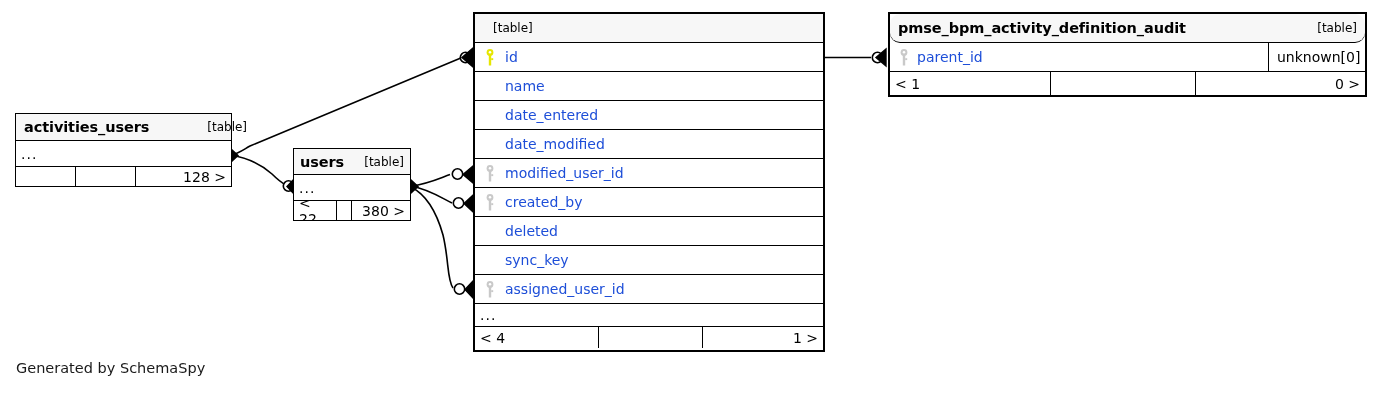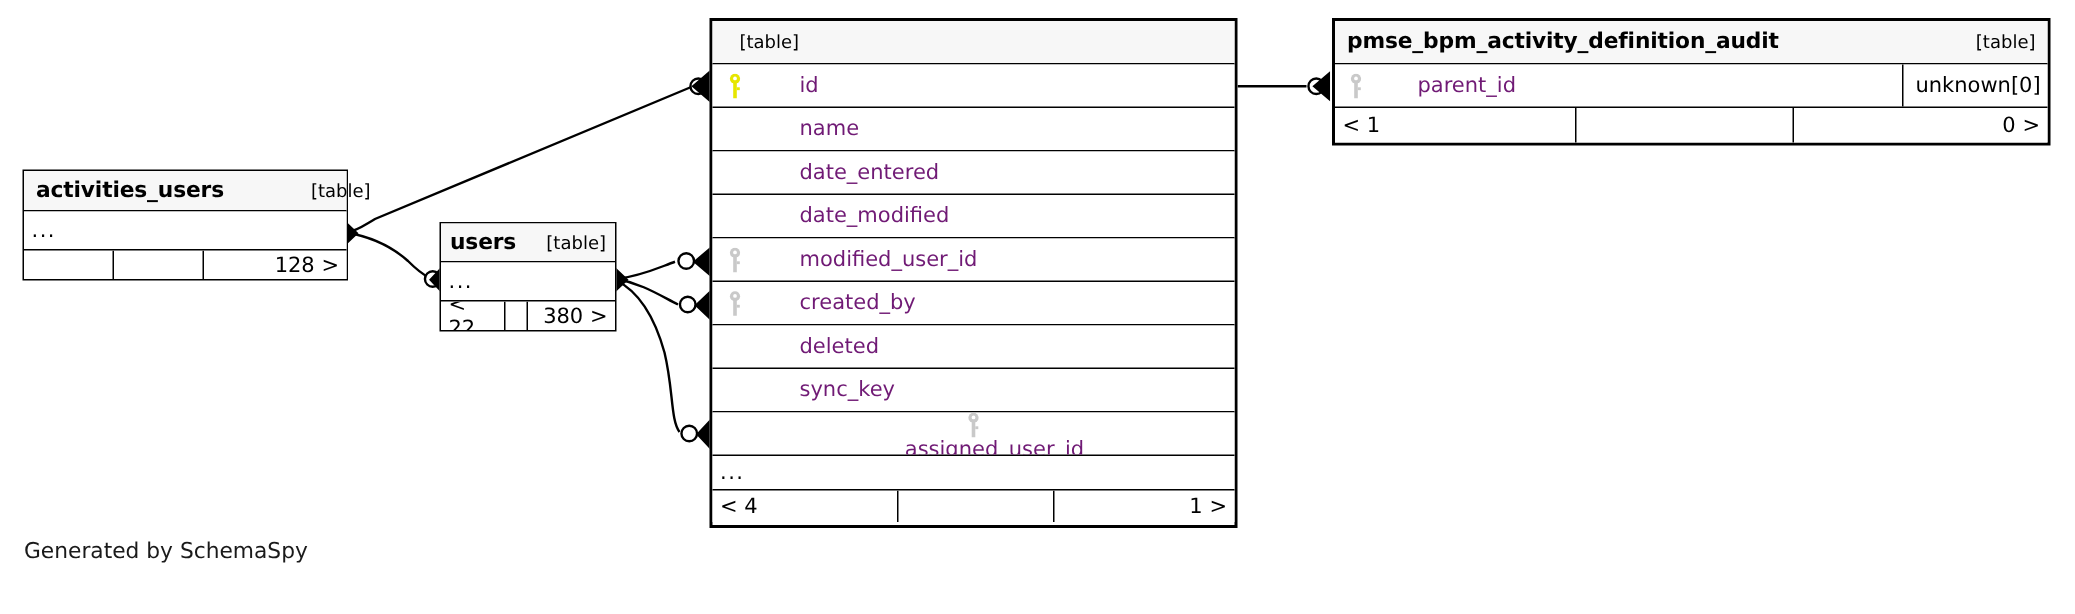--- a/index.html
+++ b/index.html
@@ -70,24 +70,23 @@
   .row:last-child { border-bottom: none; }
   .key-cell {
     width: 30px;
     min-width: 30px;
     display: flex;
     align-items: center;
     justify-content: center;
   }
   .col-name {
     font-size: 14px;
-    color: #701a75;
+    color: #1d4ed8;
     flex: 1 1 auto;
     overflow: hidden;
-    margin-left: 28px;
   }
   .col-type {
     font-size: 14px;
     color: #000000;
     border-left: 1px solid #000000;
     box-sizing: border-box;
     padding: 0 6px 0 8px;
     height: 100%;
     display: flex;
     align-items: center;
@@ -256,21 +255,21 @@
     <div class="row" style="height:29px;">
       <span class="key-cell"></span>
       <span class="col-name">deleted</span>
     </div>
 
     <div class="row" style="height:29px;">
       <span class="key-cell"></span>
       <span class="col-name">sync_key</span>
     </div>
 
-    <div class="row" style="height:29px;flex-direction:column;">
+    <div class="row" style="height:29px;">
       <span class="key-cell">
         <svg class="keyicon" width="10" height="17" viewBox="0 0 10 17" aria-hidden="true">
           <circle cx="5" cy="3.5" r="3.4" fill="#c9c9c9"></circle>
           <circle cx="5" cy="3.3" r="1.25" fill="#ffffff"></circle>
           <rect x="3.8" y="5.5" width="2.4" height="11" fill="#c9c9c9"></rect>
           <rect x="6.2" y="9.2" width="2" height="1.9" fill="#c9c9c9"></rect>
         </svg>
       </span>
       <span class="col-name">assigned_user_id</span>
     </div>
@@ -280,21 +279,21 @@
     </div>
 
     <div class="footer-row" style="height:21px;">
       <div class="footer-cell fc-left" style="width:124px;">&lt; 4</div>
       <div class="footer-cell fc-left" style="width:104px;"></div>
       <div class="footer-cell fc-right" style="flex:1 1 auto;">1 &gt;</div>
     </div>
   </div>
 
   <div class="table-box thick" style="left:888px; top:12px; width:479px; height:85px;">
-    <div class="tbl-header" style="height:29px;">
+    <div class="tbl-header" style="height:29px;border-radius:10px;">
       <span class="tbl-name">pmse_bpm_activity_definition_audit</span>
       <span class="tbl-tag">[table]</span>
     </div>
     <div class="row" style="height:29px;">
       <span class="key-cell" style="width:27px;min-width:27px;">
         <svg class="keyicon" width="10" height="17" viewBox="0 0 10 17" aria-hidden="true">
           <circle cx="5" cy="3.5" r="3.4" fill="#c9c9c9"></circle>
           <circle cx="5" cy="3.3" r="1.25" fill="#ffffff"></circle>
           <rect x="3.8" y="5.5" width="2.4" height="11" fill="#c9c9c9"></rect>
           <rect x="6.2" y="9.2" width="2" height="1.9" fill="#c9c9c9"></rect>

